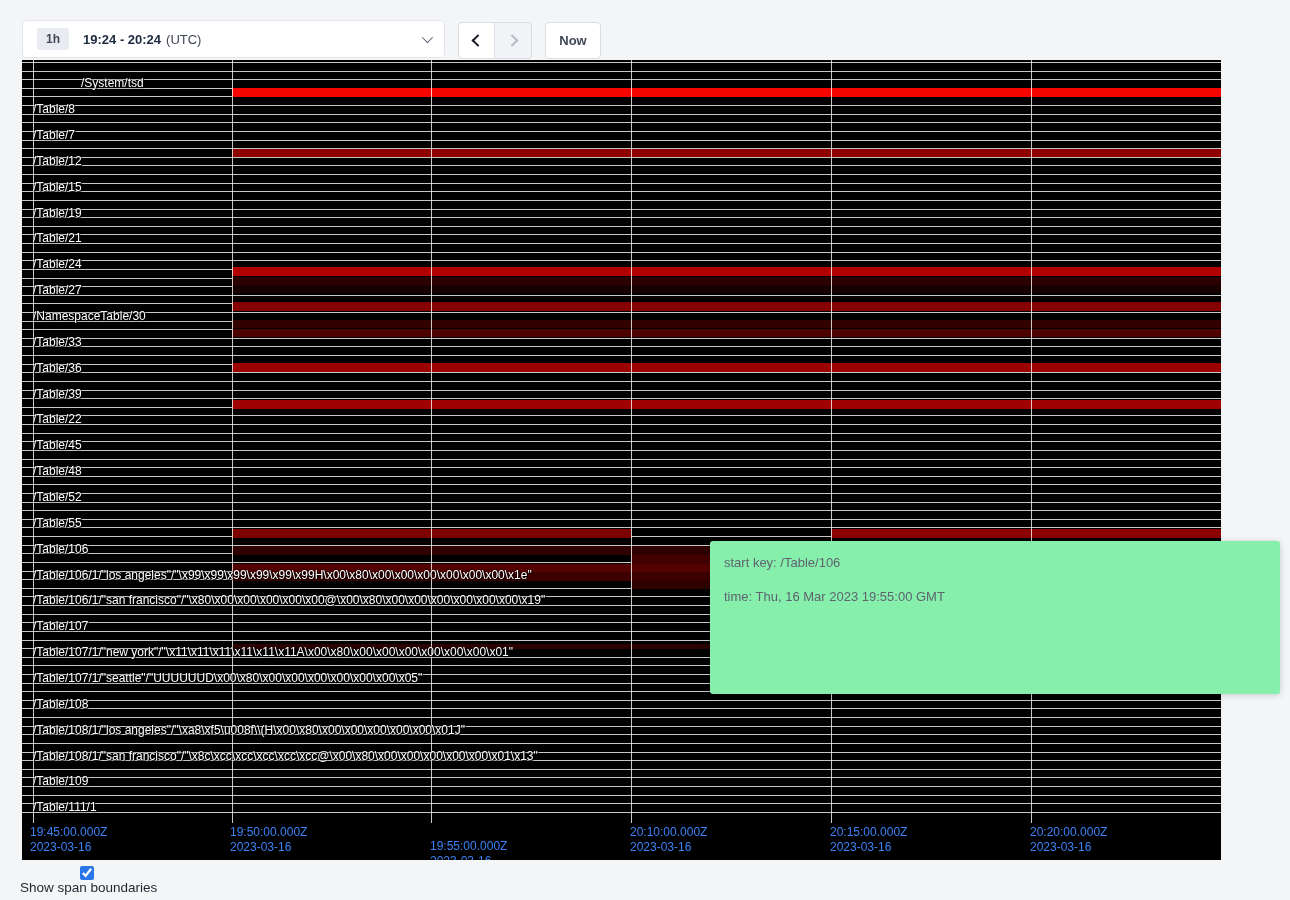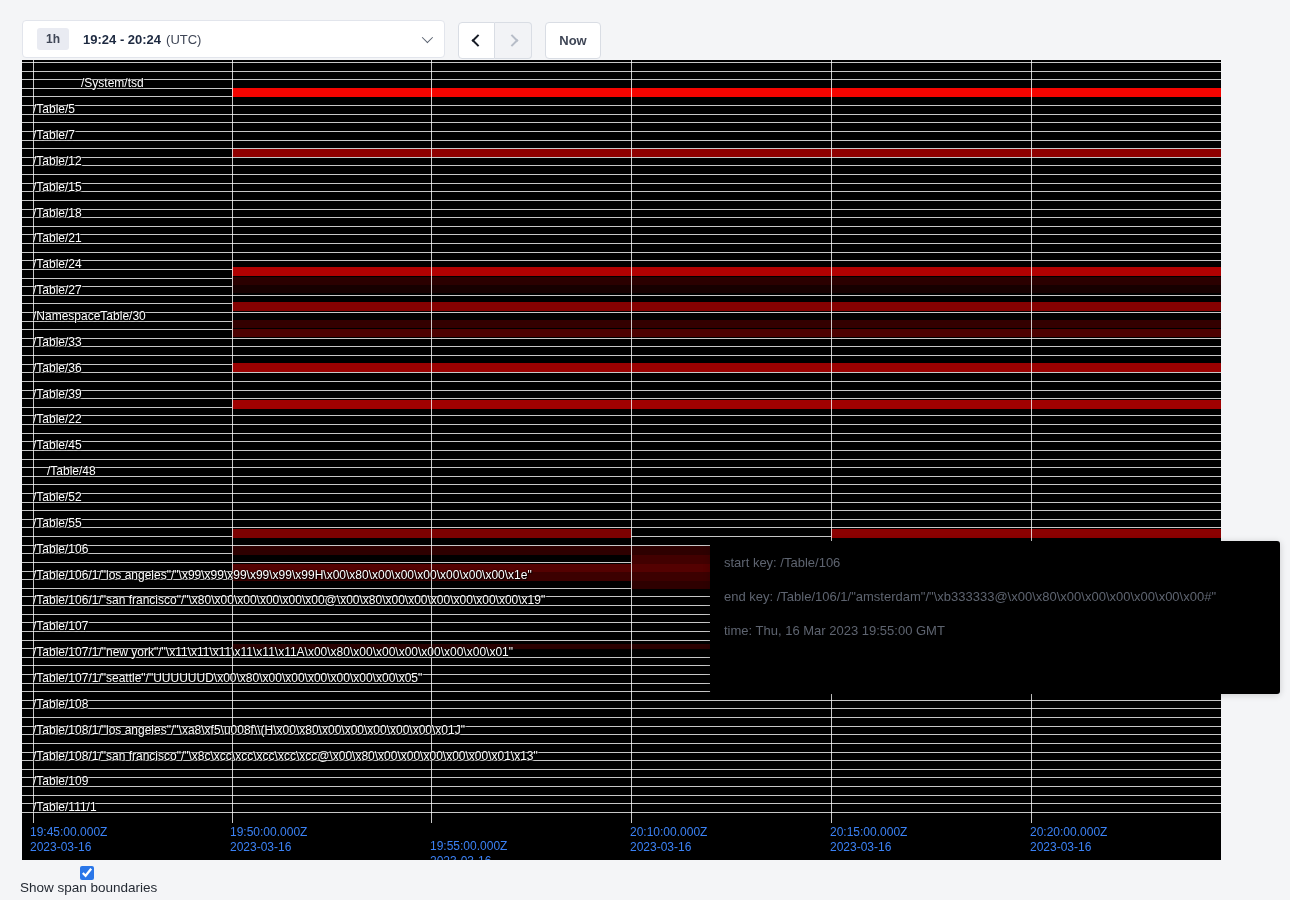--- a/index.html
+++ b/index.html
@@ -54,21 +54,21 @@
   .band  { position:absolute; }
   .rowlabel {
     position:absolute; left:11px; color:#fff; font-size:12px; white-space:nowrap;
     text-shadow:1px 1px 1px rgba(0,0,0,0.95), 0 0 2px #000; line-height:14px;
   }
   .axistick { position:absolute; top:765px; color:#3b82f6; font-size:12px; line-height:15px; white-space:nowrap; }
 
   
   .kv-tooltip {
     position:absolute; left:710px; top:541px; width:570px; height:153px;
-    background:#000000; border-radius:3px; box-shadow:0 1px 7px rgba(0,0,0,0.18);
+    background:#86efac; border-radius:3px; box-shadow:0 1px 7px rgba(0,0,0,0.18);
     padding:13px 14px; font-size:13px; color:#5e6470;
   }
   .kv-tooltip .tline { margin-bottom:17px; line-height:17px; white-space:nowrap; }
 
   
   .footer-check {
     position:absolute; left:20px; top:866px; display:flex; align-items:center;
     font-size:13.5px; color:#242a33; cursor:pointer;flex-direction:column;
   }
   .footer-check input { width:14px; height:14px; accent-color:#2a76e8; margin-right:4px; cursor:pointer; }
@@ -119,35 +119,35 @@
   <div id="vlines">
       <div class="vline" style="left: 11px;"></div>
       <div class="vline" style="left: 210px;"></div>
       <div class="vline" style="left: 409px;"></div>
       <div class="vline" style="left: 609px;"></div>
       <div class="vline" style="left: 809px;"></div>
       <div class="vline" style="left: 1009px;"></div>
     </div>
   <div id="rowlabels">
       <div class="rowlabel" style="top: 16.3px; margin-left: 48px;">/System/tsd</div>
-      <div class="rowlabel" style="top: 42.157px;">/Table/5</div>
+      <div class="rowlabel" style="top: 42.157px;">/Table/8</div>
       <div class="rowlabel" style="top: 68.014px;">/Table/7</div>
       <div class="rowlabel" style="top: 93.871px;">/Table/12</div>
       <div class="rowlabel" style="top: 119.728px;">/Table/15</div>
-      <div class="rowlabel" style="top: 145.585px;">/Table/18</div>
+      <div class="rowlabel" style="top: 145.585px;">/Table/19</div>
       <div class="rowlabel" style="top: 171.442px;">/Table/21</div>
       <div class="rowlabel" style="top: 197.299px;">/Table/24</div>
       <div class="rowlabel" style="top: 223.156px;">/Table/27</div>
       <div class="rowlabel" style="top: 249.013px;">/NamespaceTable/30</div>
       <div class="rowlabel" style="top: 274.87px;">/Table/33</div>
       <div class="rowlabel" style="top: 300.727px;">/Table/36</div>
       <div class="rowlabel" style="top: 326.584px;">/Table/39</div>
       <div class="rowlabel" style="top: 352.441px;">/Table/22</div>
       <div class="rowlabel" style="top: 378.298px;">/Table/45</div>
-      <div class="rowlabel" style="top: 404.155px; padding-left: 14px;">/Table/48</div>
+      <div class="rowlabel" style="top: 404.155px;">/Table/48</div>
       <div class="rowlabel" style="top: 430.012px;">/Table/52</div>
       <div class="rowlabel" style="top: 455.869px;">/Table/55</div>
       <div class="rowlabel" style="top: 481.726px;">/Table/106</div>
       <div class="rowlabel" style="top: 507.583px;">/Table/106/1/"los angeles"/"\x99\x99\x99\x99\x99\x99H\x00\x80\x00\x00\x00\x00\x00\x00\x1e"</div>
       <div class="rowlabel" style="top: 533.44px;">/Table/106/1/"san francisco"/"\x80\x00\x00\x00\x00\x00@\x00\x80\x00\x00\x00\x00\x00\x00\x19"</div>
       <div class="rowlabel" style="top: 559.297px;">/Table/107</div>
       <div class="rowlabel" style="top: 585.154px;">/Table/107/1/"new york"/"\x11\x11\x11\x11\x11\x11A\x00\x80\x00\x00\x00\x00\x00\x00\x01"</div>
       <div class="rowlabel" style="top: 611.011px;">/Table/107/1/"seattle"/"UUUUUUD\x00\x80\x00\x00\x00\x00\x00\x00\x05"</div>
       <div class="rowlabel" style="top: 636.868px;">/Table/108</div>
       <div class="rowlabel" style="top: 662.725px;">/Table/108/1/"los angeles"/"\xa8\xf5\u008f\\(H\x00\x80\x00\x00\x00\x00\x00\x01J"</div>
@@ -178,20 +178,19 @@
       </div>
       <div class="axistick" style="left: 1008px;">
         <div class="">20:20:00.000Z</div>
         <div class="">2023-03-16</div>
       </div>
     </div>
 </div>
 
 <div class="kv-tooltip" id="tooltip">
     <div class="tline">start key: /Table/106</div>
-    <div class="tline">end key: /Table/106/1/"amsterdam"/"\xb333333@\x00\x80\x00\x00\x00\x00\x00\x00#"</div>
     <div class="tline">time: Thu, 16 Mar 2023 19:55:00 GMT</div>
   </div>
 
 <label class="footer-check">
   <input type="checkbox" checked="" id="spanCheck" style="">
   <span>Show span boundaries</span>
 </label>
 
 </body></html>

